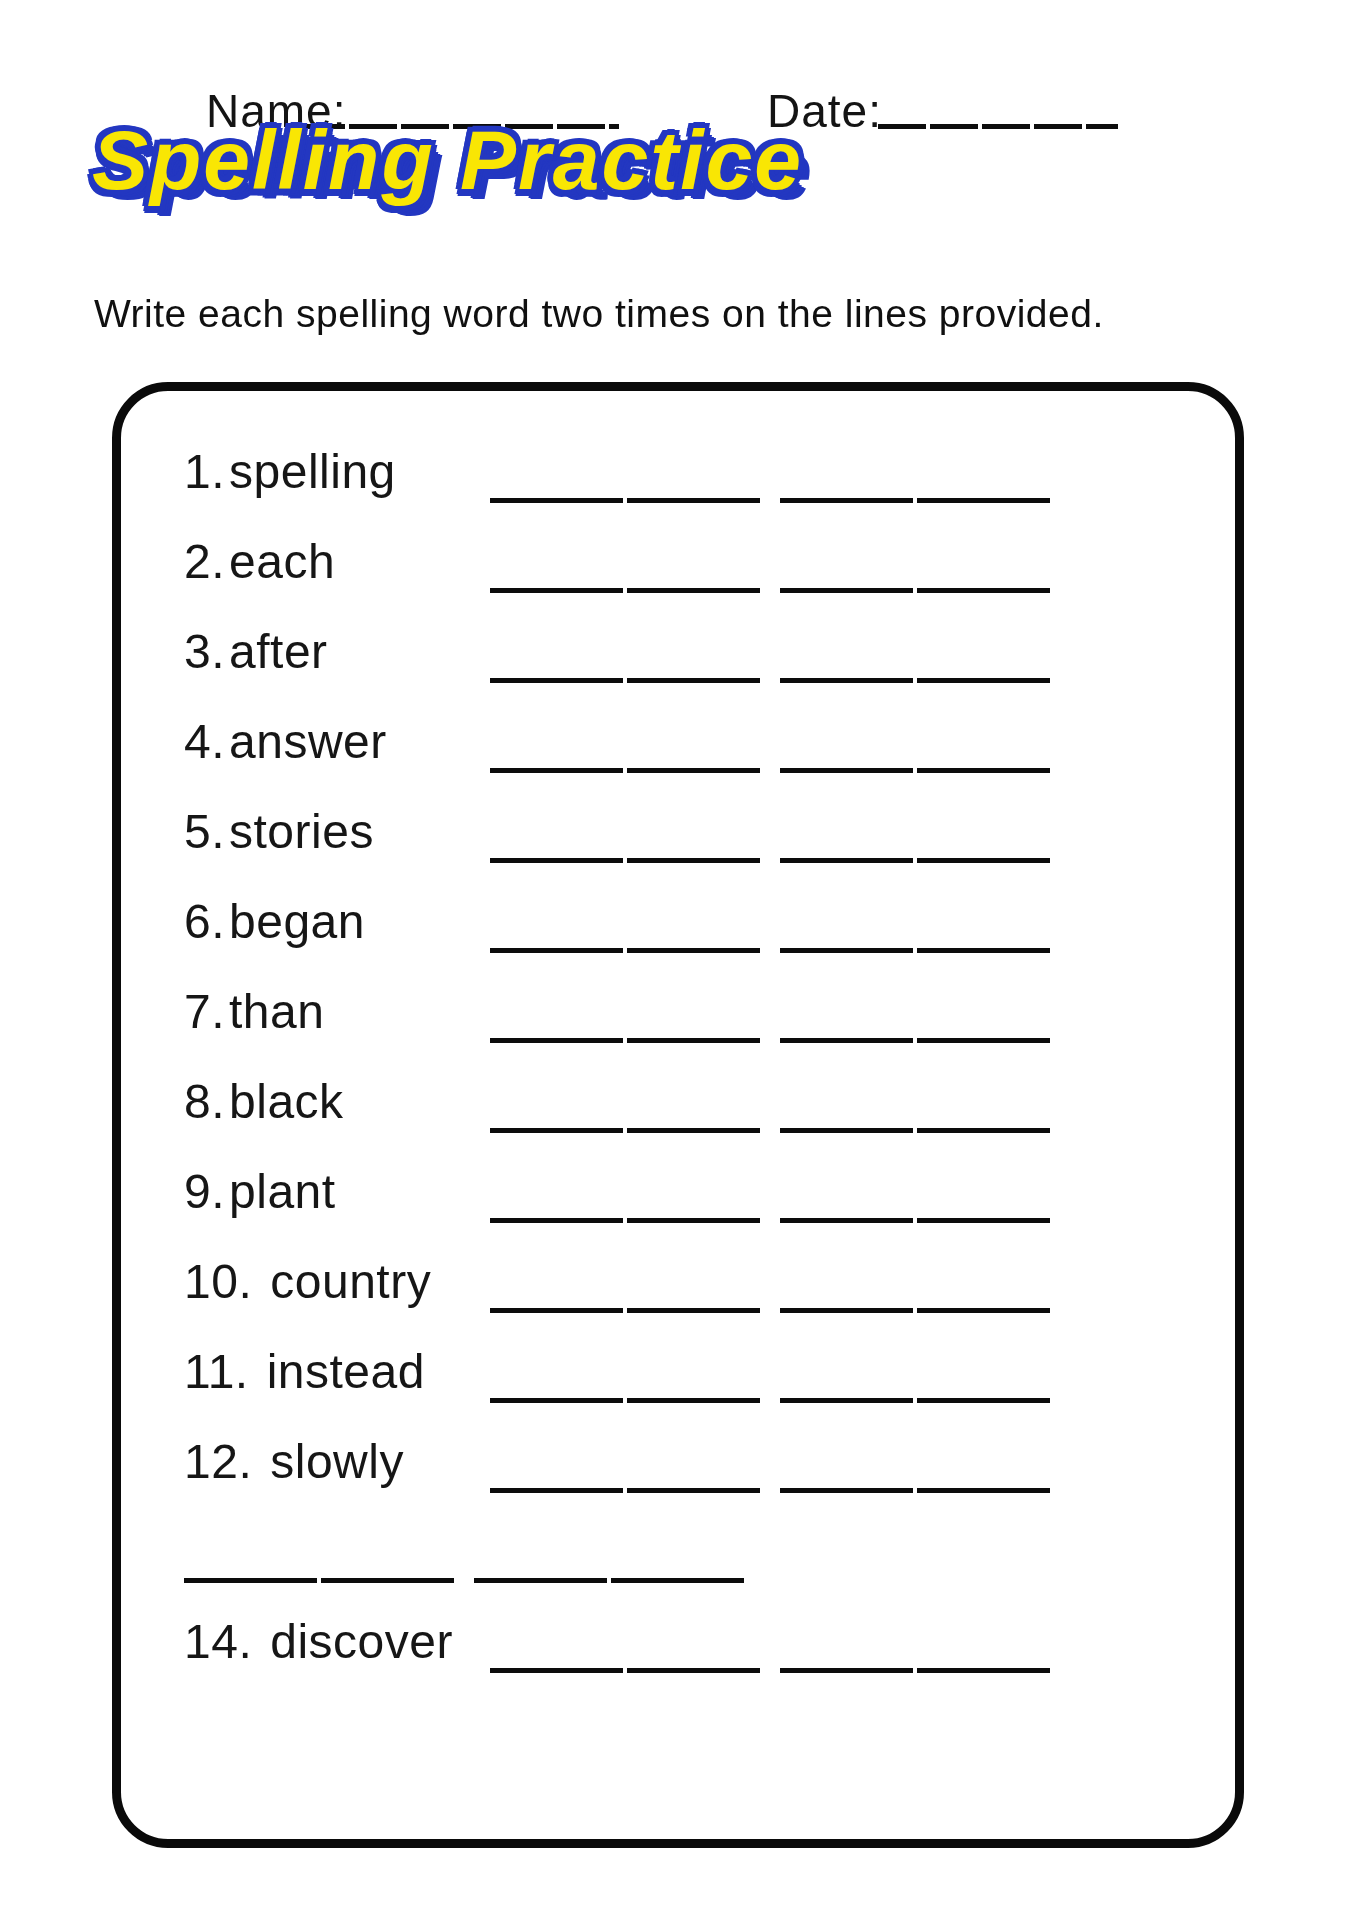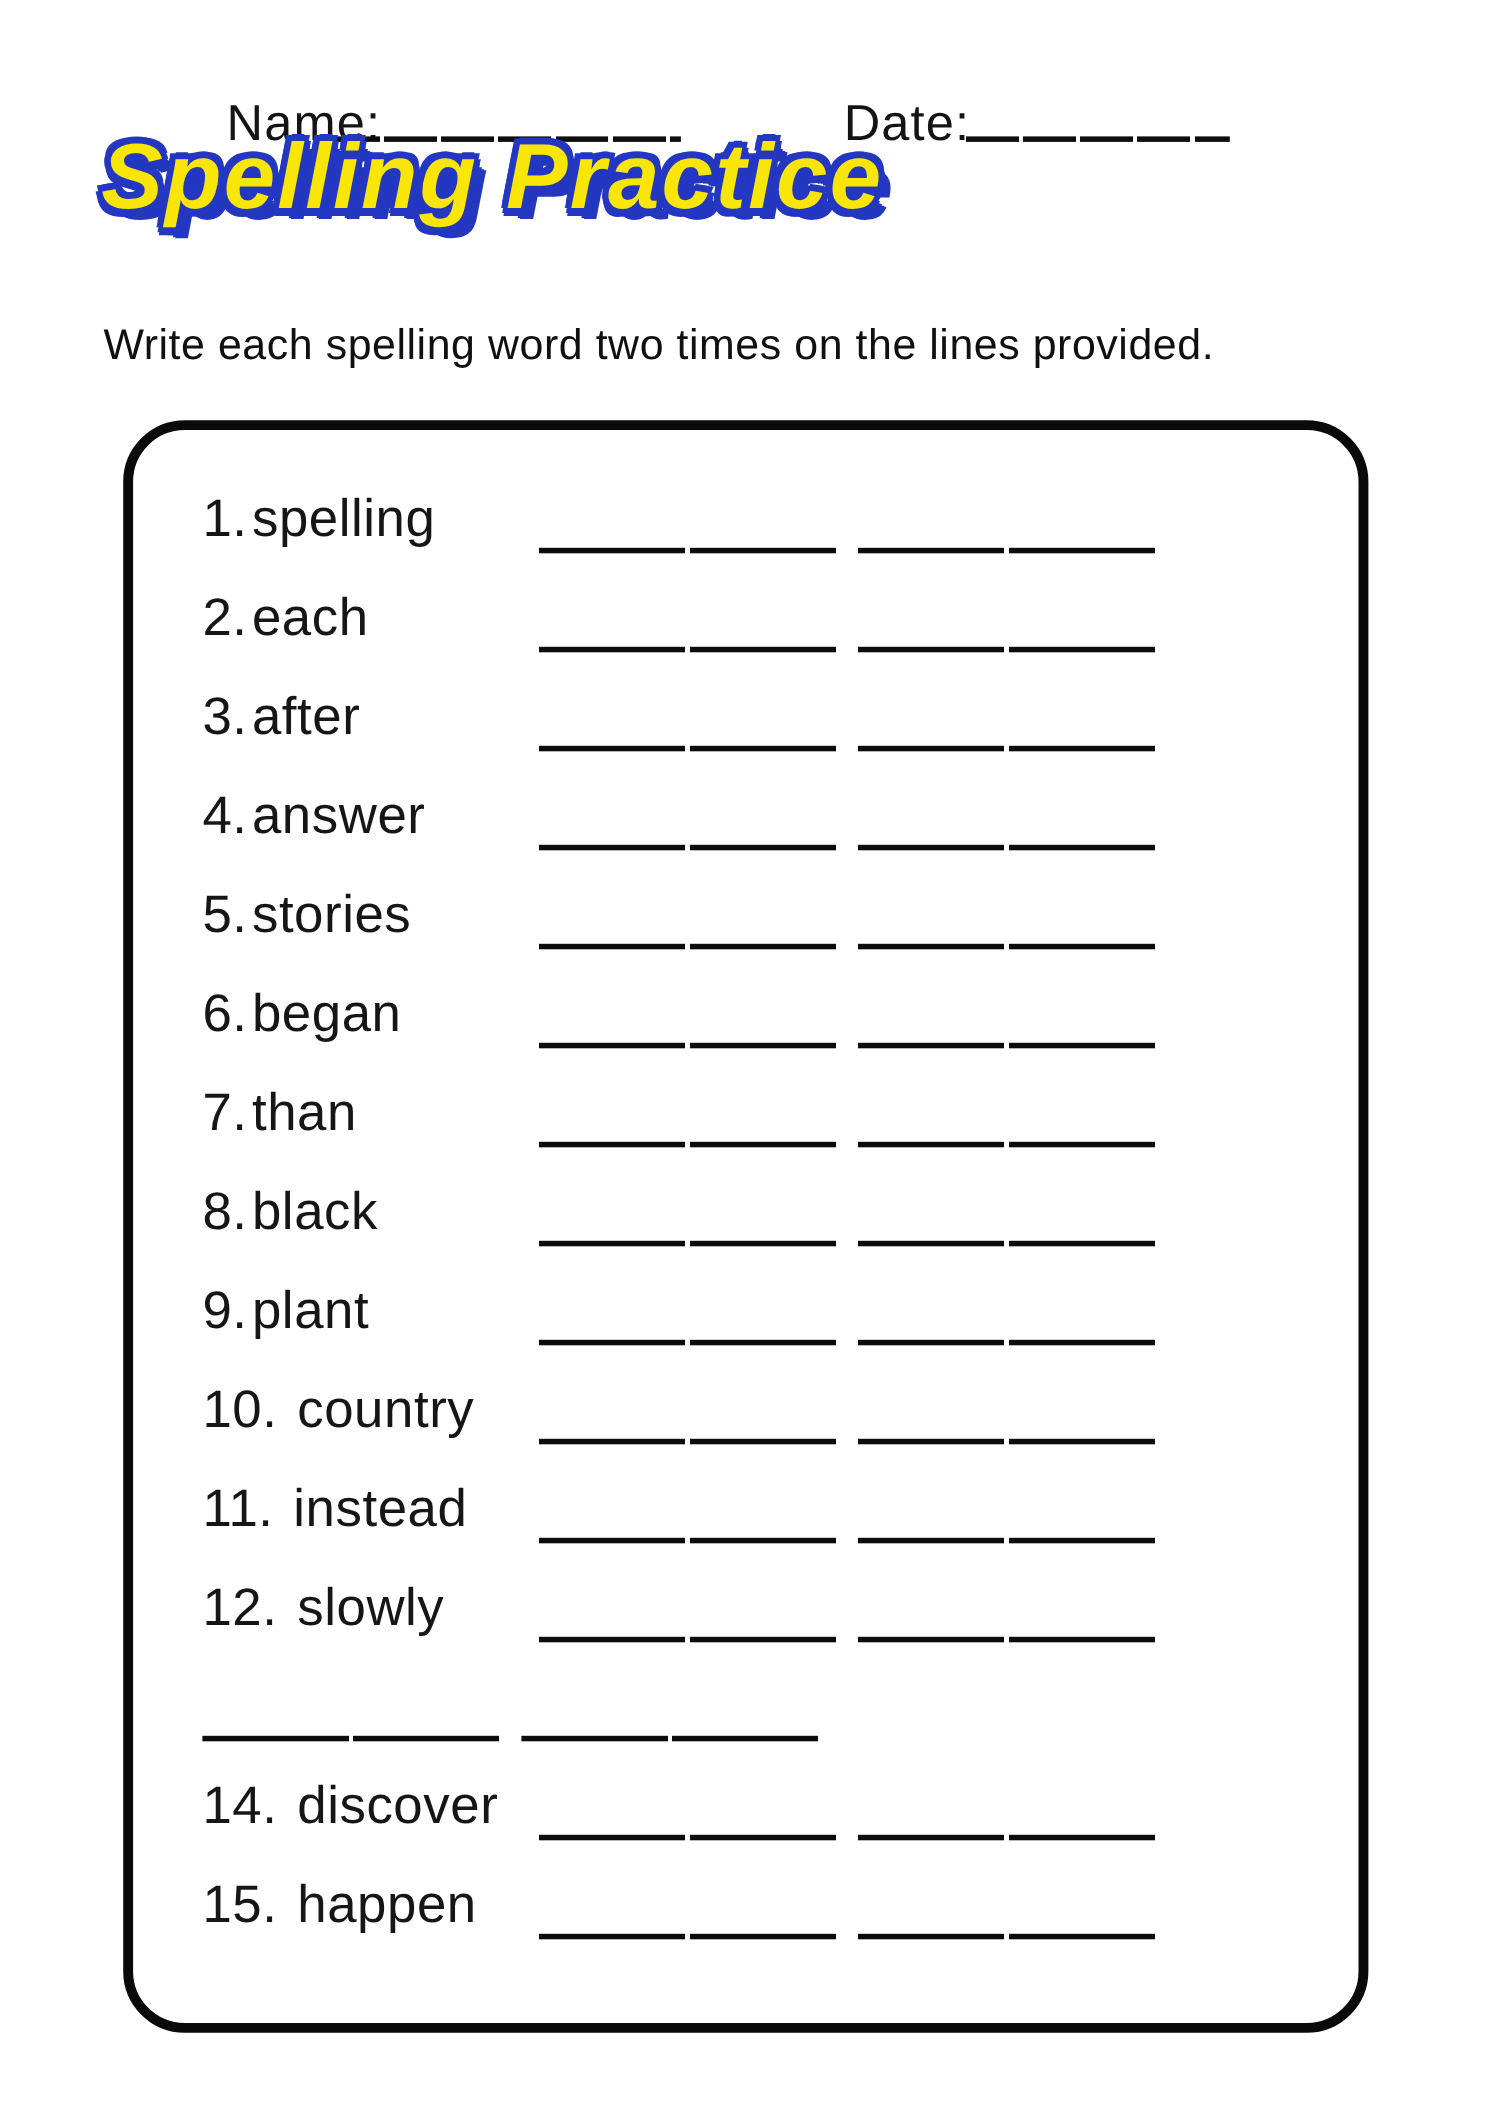--- a/index.html
+++ b/index.html
@@ -272,26 +272,16 @@
     <div class="word-col">
       <span class="num">14.</span>
       <span class="word wide-gap">discover</span>
     </div>
     <div class="blanks">
       <div class="blank"></div>
       <div class="blank"></div>
     </div>
   </div>
 
-  <div class="row">
-    <div class="word-col">
-      <span class="num">15.</span>
-      <span class="word wide-gap">happen</span>
-    </div>
-    <div class="blanks">
-      <div class="blank"></div>
-      <div class="blank"></div>
-    </div>
-  </div>
 </div>
   </div>
 
 </div>
 
 </body></html>

